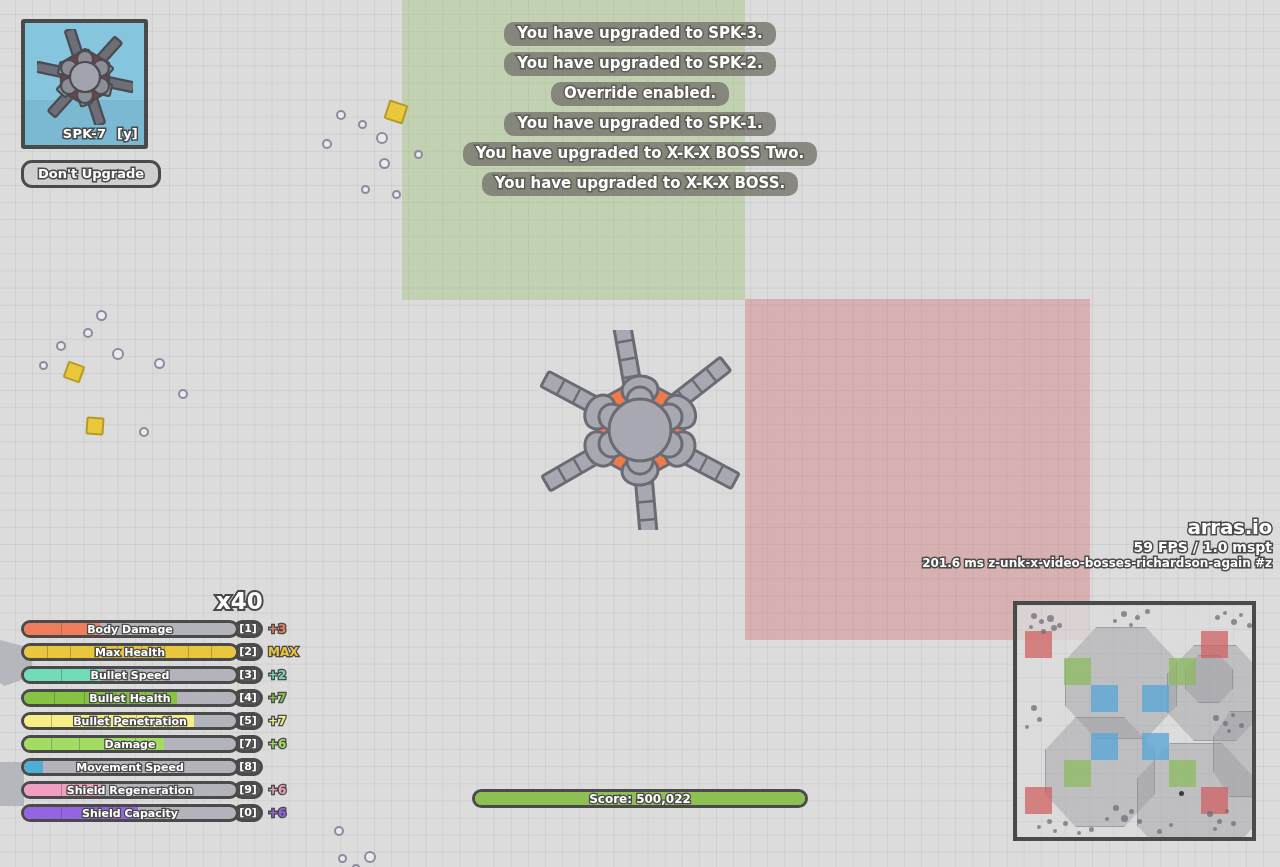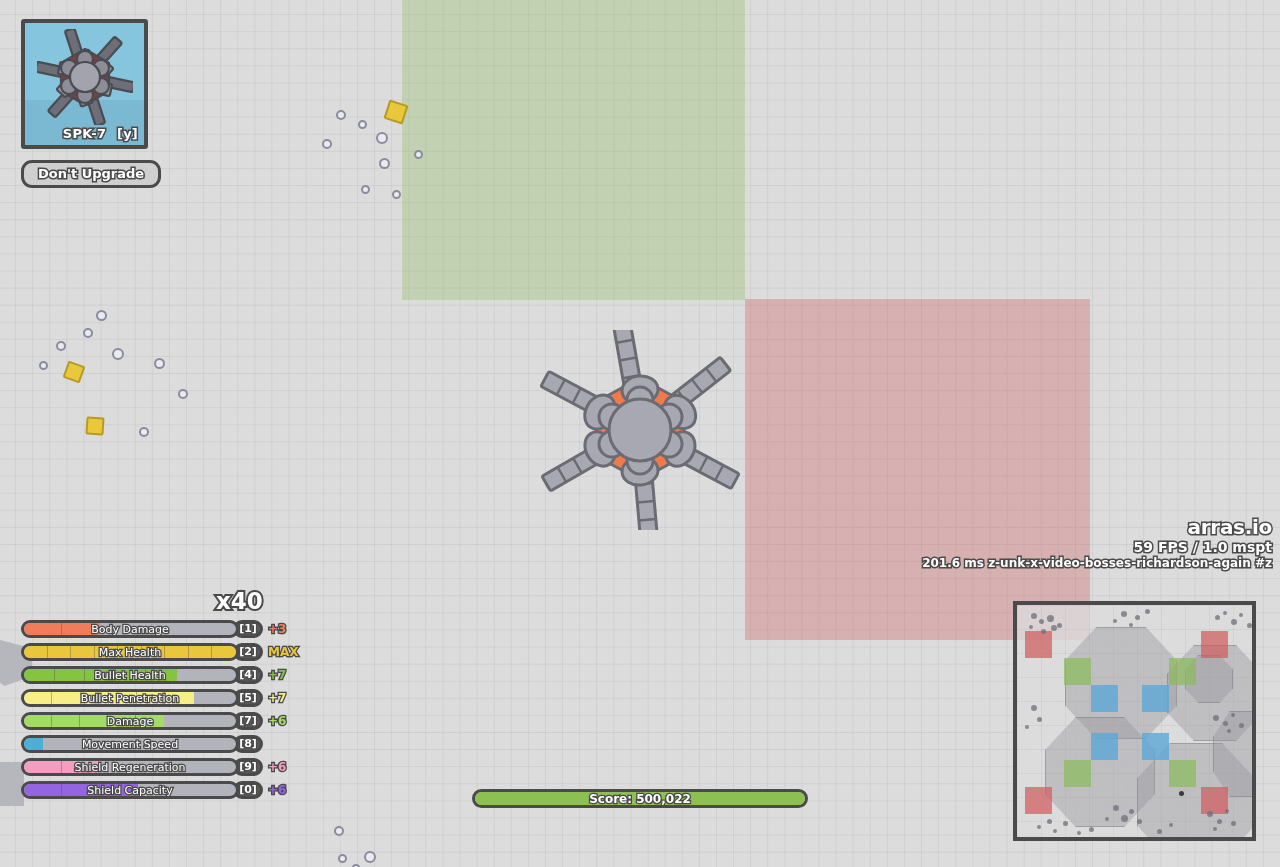--- a/index.html
+++ b/index.html
@@ -131,21 +131,21 @@
     position:relative; width:218px; height:18px;
     background:#b3b3bb; border:3px solid #4a4a4a; border-radius:9px;
     overflow:hidden;
   }
   .stat-fill{ position:absolute; left:0; top:0; bottom:0; border-radius:0; }
   .stat-ticks{ position:absolute; inset:0; display:flex; }
   .stat-ticks i{ flex:1 1 auto; border-right:1px solid rgba(70,70,70,0.35); }
   .stat-ticks i:last-child{ border-right:none; }
   .stat-name{
     position:absolute; left:0; right:0; top:50%; transform:translateY(-50%);
-    text-align:center; font-size:11px; font-weight:normal; color:#fff;
+    text-align:center; font-size:11px; font-weight:bold; color:#fff;
     -webkit-text-stroke:2.6px #4a4a4a; paint-order:stroke fill;
     white-space:nowrap; z-index:3;
   }
   .stat-key{
     width:30px; height:18px; margin-left:-6px;
     background:#585858; border:3px solid #4a4a4a; border-radius:9px;
     display:flex; align-items:center; justify-content:center;
     font-size:11px; font-weight:bold; color:#fff;
     -webkit-text-stroke:2.4px #4a4a4a; paint-order:stroke fill;
   }
@@ -331,20 +331,28 @@
           <circle cx="48" cy="48" r="15" fill="#a3a3ad"></circle>
         </g>
       </svg>
     </div>
     <div class="card-label" id="card-name">SPK-7</div>
     <div class="card-label" id="card-key">[y]</div>
   </div>
 
   <div id="dont-upgrade">Don't Upgrade</div>
 
+  <div id="notifications">
+      <div class="notif">You have upgraded to SPK-3.</div>
+      <div class="notif">You have upgraded to SPK-2.</div>
+      <div class="notif">Override enabled.</div>
+      <div class="notif">You have upgraded to SPK-1.</div>
+      <div class="notif">You have upgraded to X-K-X BOSS Two.</div>
+      <div class="notif">You have upgraded to X-K-X BOSS.</div>
+    </div>
 
   <div id="server-info">
     <div id="server-title">arras.io</div>
     <div id="server-fps">59 FPS / 1.0 mspt</div>
     <div id="server-room">201.6 ms  z-unk-x-video-bosses-richardson-again #z</div>
   </div>
 
   <div id="minimap">
     <div class="mm-grid"></div>
     <div id="mm-blobs">
@@ -445,20 +453,32 @@
             <i style="flex-basis: 11.1111%; flex-grow: 0;"></i>
             <i style="flex-basis: 11.1111%; flex-grow: 0;"></i>
           </div>
           <div class="stat-name">Max Health</div>
         </div>
         <div class="stat-key">[2]</div>
         <div class="stat-plus" style="color: rgb(234, 198, 60);">MAX</div>
       </div>
       <div class="stat-row">
         <div class="stat-bar">
+          <div class="stat-fill" style="width: 36%; background: rgb(114, 220, 186);"></div>
+          <div class="stat-ticks">
+            <i style="flex-basis: 18%; flex-grow: 0;"></i>
+            <i style="flex-basis: 18%; flex-grow: 0;"></i>
+          </div>
+          <div class="stat-name">Bullet Speed</div>
+        </div>
+        <div class="stat-key">[3]</div>
+        <div class="stat-plus" style="color: rgb(114, 220, 186);">+2</div>
+      </div>
+      <div class="stat-row">
+        <div class="stat-bar">
           <div class="stat-fill" style="width: 72%; background: rgb(133, 196, 64);"></div>
           <div class="stat-ticks">
             <i style="flex-basis: 14.4%; flex-grow: 0;"></i>
             <i style="flex-basis: 14.4%; flex-grow: 0;"></i>
             <i style="flex-basis: 14.4%; flex-grow: 0;"></i>
             <i style="flex-basis: 14.4%; flex-grow: 0;"></i>
             <i style="flex-basis: 14.4%; flex-grow: 0;"></i>
           </div>
           <div class="stat-name">Bullet Health</div>
         </div>

